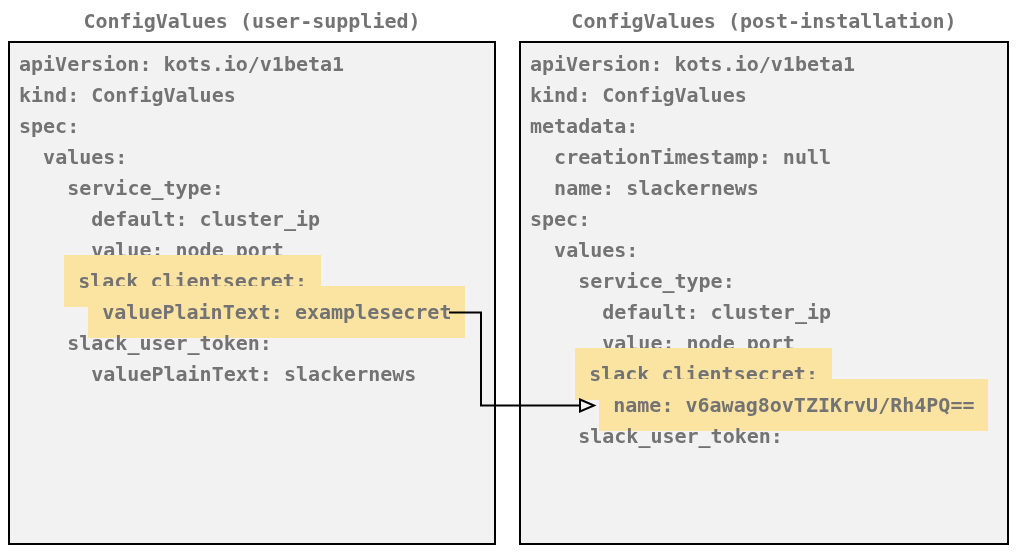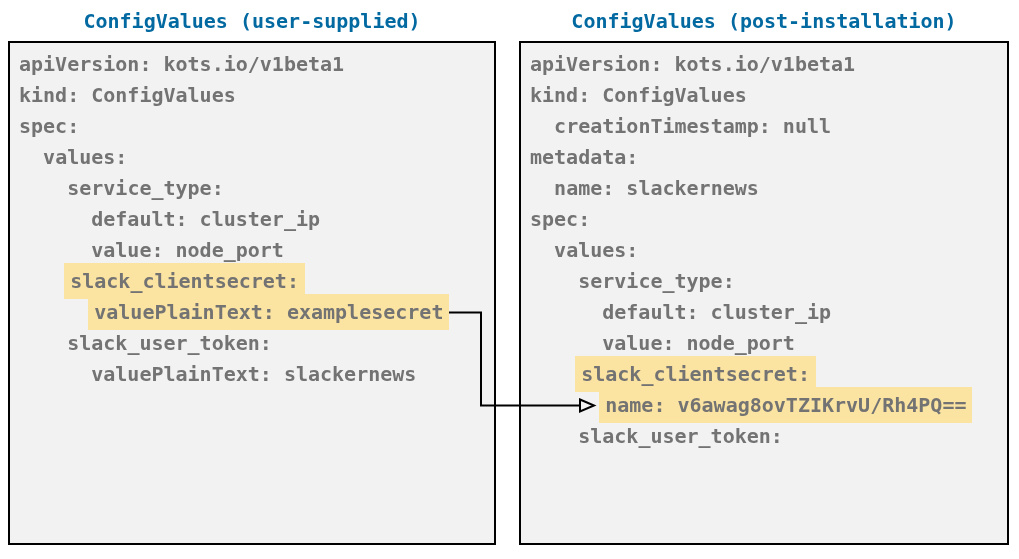--- a/index.html
+++ b/index.html
@@ -12,21 +12,21 @@
     overflow: hidden;
   }
   .panel-title {
     position: absolute;
     top: 7px;
     height: 28px;
     line-height: 28px;
     text-align: center;
     font-size: 20px;
     font-weight: bold;
-    color: #0369a1;
+    color: #737373;
     white-space: pre;
   }
   .panel-title.left  { left: 8px;   width: 488px; }
   .panel-title.right { left: 519px; width: 490px; }
   .code-box {
     position: absolute;
     top: 41px;
     height: 504px;
     box-sizing: border-box;
     background: var(--box_bg, #f2f2f2);
@@ -38,21 +38,21 @@
   .code-line {
     white-space: pre;
     font-size: 20px;
     font-weight: bold;
     line-height: 31px;
     height: 31px;
     color: #737373;
   }
   .code-line .hl {
     background: var(--highlight, #fbe3a2);
-    padding: 6px;
+    padding: 14px;
     margin: 8px -3px;
   }
   .arrow-overlay {
     position: absolute;
     left: 0; top: 0;
     width: 1019px; height: 559px;
     pointer-events: none;
   }
   .arrow-line {
     fill: none;
@@ -84,22 +84,22 @@
     <div class="code-line"><span>      </span><span>value: node_port</span></div>
     <div class="code-line"><span>    </span><span class="hl">slack_clientsecret:</span></div>
     <div class="code-line"><span>      </span><span class="hl">valuePlainText: examplesecret</span></div>
     <div class="code-line"><span>    </span><span>slack_user_token:</span></div>
     <div class="code-line"><span>      </span><span>valuePlainText: slackernews</span></div>
   </div>
 
   <div class="code-box right">
     <div class="code-line"><span></span><span>apiVersion: kots.io/v1beta1</span></div>
     <div class="code-line"><span></span><span>kind: ConfigValues</span></div>
+    <div class="code-line"><span></span><span>metadata:</span></div>
     <div class="code-line"><span>  </span><span>creationTimestamp: null</span></div>
-    <div class="code-line"><span></span><span>metadata:</span></div>
     <div class="code-line"><span>  </span><span>name: slackernews</span></div>
     <div class="code-line"><span></span><span>spec:</span></div>
     <div class="code-line"><span>  </span><span>values:</span></div>
     <div class="code-line"><span>    </span><span>service_type:</span></div>
     <div class="code-line"><span>      </span><span>default: cluster_ip</span></div>
     <div class="code-line"><span>      </span><span>value: node_port</span></div>
     <div class="code-line"><span>    </span><span class="hl">slack_clientsecret:</span></div>
     <div class="code-line"><span>      </span><span class="hl">name: v6awag8ovTZIKrvU/Rh4PQ==</span></div>
     <div class="code-line"><span>    </span><span>slack_user_token:</span></div>
     <div class="code-line"><span>      </span></div>

